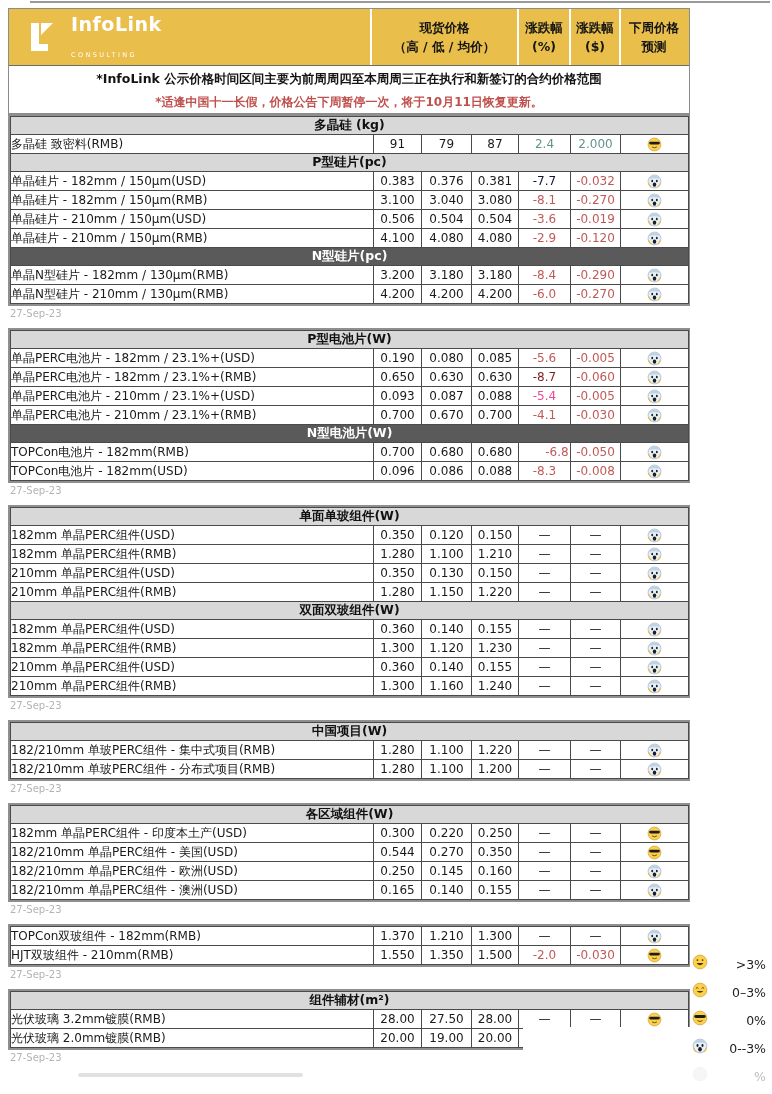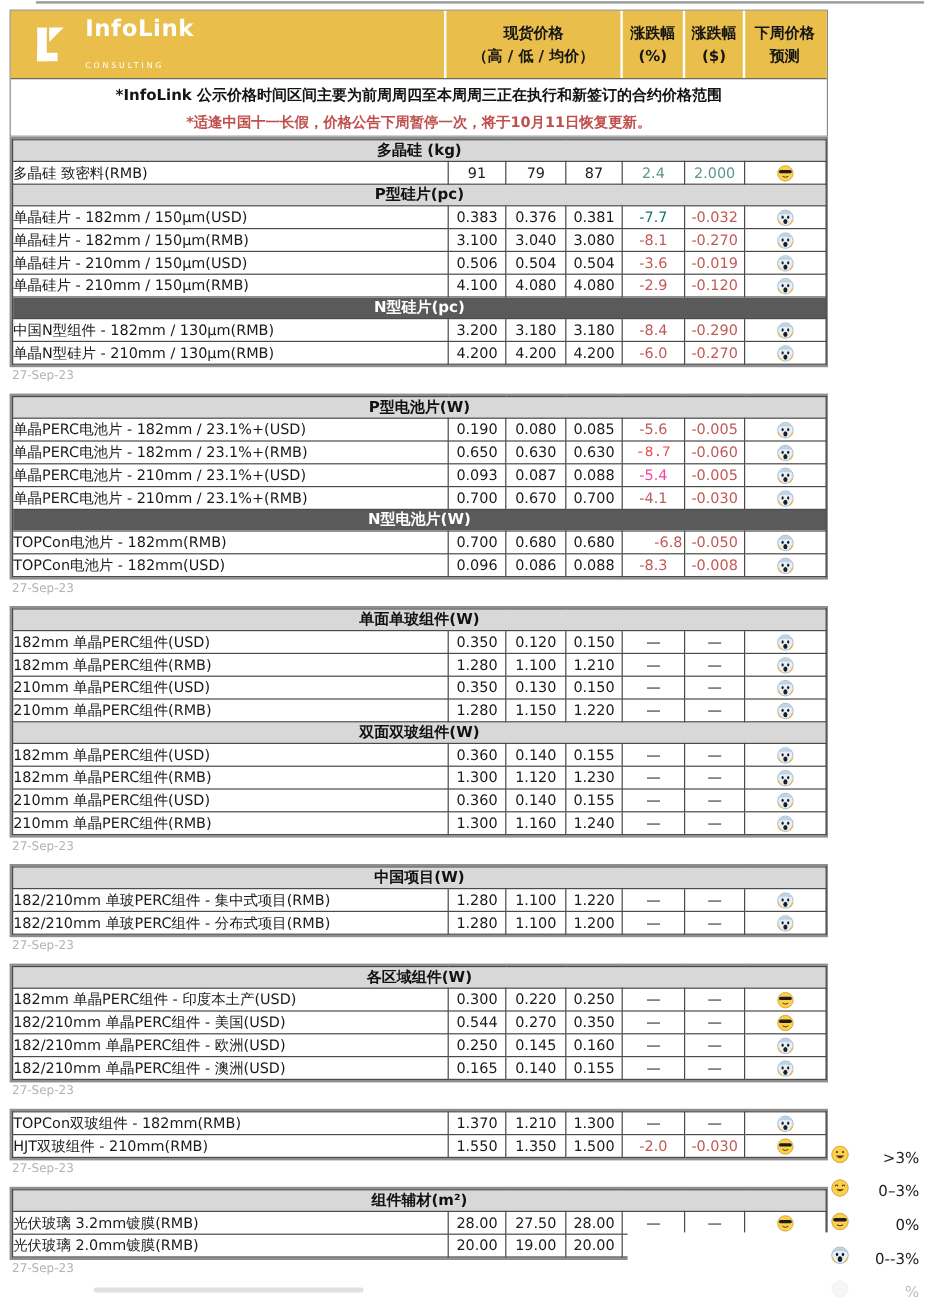--- a/index.html
+++ b/index.html
@@ -132,21 +132,21 @@
                       </svg></span></td>
                 </tr>
                 <tr class="sec sec-light">
                   <td class="sectitle" colspan="7">P型硅片(pc)</td>
                 </tr>
                 <tr class="drow">
                   <td class="name">单晶硅片 - 182mm / 150μm(USD)</td>
                   <td class="num">0.383</td>
                   <td class="num">0.376</td>
                   <td class="num">0.381</td>
-                  <td class="num" style="color: #0f766e;">-7.7</td>
+                  <td class="num" style="color: #0f172a;">-7.7</td>
                   <td class="num" style="color: rgb(192, 90, 88);">-0.032</td>
                   <td class="emoji"><span><svg width="15" height="15" viewBox="0 0 20 20">
                         <circle cx="10" cy="10" r="8.6" fill="#E9EFF5" stroke="#8FA6B8" stroke-width="0.8"></circle>
                         <path d="M2.4 6.8 A8.6 8.6 0 0 1 17.6 6.8 Q10 4.6 2.4 6.8 Z" fill="#BCD3E6"></path>
                         <ellipse cx="6.9" cy="9.3" rx="1.25" ry="1.8" fill="#17212b"></ellipse>
                         <ellipse cx="13.1" cy="9.3" rx="1.25" ry="1.8" fill="#17212b"></ellipse>
                         <ellipse cx="10" cy="14.1" rx="2.3" ry="2.9" fill="#17212b"></ellipse>
                         <path d="M2.1 12.3 Q2.7 15.8 5.5 17.2" stroke="#E8B84B" stroke-width="1.6" fill="none"></path>
                         <path d="M17.9 12.3 Q17.3 15.8 14.5 17.2" stroke="#E8B84B" stroke-width="1.6" fill="none"></path>
                       </svg></span></td>
@@ -199,21 +199,21 @@
                         <ellipse cx="13.1" cy="9.3" rx="1.25" ry="1.8" fill="#17212b"></ellipse>
                         <ellipse cx="10" cy="14.1" rx="2.3" ry="2.9" fill="#17212b"></ellipse>
                         <path d="M2.1 12.3 Q2.7 15.8 5.5 17.2" stroke="#E8B84B" stroke-width="1.6" fill="none"></path>
                         <path d="M17.9 12.3 Q17.3 15.8 14.5 17.2" stroke="#E8B84B" stroke-width="1.6" fill="none"></path>
                       </svg></span></td>
                 </tr>
                 <tr class="sec sec-dark">
                   <td class="sectitle" colspan="7">N型硅片(pc)</td>
                 </tr>
                 <tr class="drow">
-                  <td class="name">中国N型组件 - 182mm / 130μm(RMB)</td>
+                  <td class="name">单晶N型硅片 - 182mm / 130μm(RMB)</td>
                   <td class="num">3.200</td>
                   <td class="num">3.180</td>
                   <td class="num">3.180</td>
                   <td class="num" style="color: rgb(192, 90, 88);">-8.4</td>
                   <td class="num" style="color: rgb(192, 90, 88);">-0.290</td>
                   <td class="emoji"><span><svg width="15" height="15" viewBox="0 0 20 20">
                         <circle cx="10" cy="10" r="8.6" fill="#E9EFF5" stroke="#8FA6B8" stroke-width="0.8"></circle>
                         <path d="M2.4 6.8 A8.6 8.6 0 0 1 17.6 6.8 Q10 4.6 2.4 6.8 Z" fill="#BCD3E6"></path>
                         <ellipse cx="6.9" cy="9.3" rx="1.25" ry="1.8" fill="#17212b"></ellipse>
                         <ellipse cx="13.1" cy="9.3" rx="1.25" ry="1.8" fill="#17212b"></ellipse>
@@ -275,21 +275,21 @@
                         <ellipse cx="10" cy="14.1" rx="2.3" ry="2.9" fill="#17212b"></ellipse>
                         <path d="M2.1 12.3 Q2.7 15.8 5.5 17.2" stroke="#E8B84B" stroke-width="1.6" fill="none"></path>
                         <path d="M17.9 12.3 Q17.3 15.8 14.5 17.2" stroke="#E8B84B" stroke-width="1.6" fill="none"></path>
                       </svg></span></td>
                 </tr>
                 <tr class="drow">
                   <td class="name">单晶PERC电池片 - 182mm / 23.1%+(RMB)</td>
                   <td class="num">0.650</td>
                   <td class="num">0.630</td>
                   <td class="num">0.630</td>
-                  <td class="num" style="color: #ef4444; font-family: Liberation Mono, monospace;">-8.7</td>
+                  <td class="num" style="color: #7f1d1d;">-8.7</td>
                   <td class="num" style="color: rgb(192, 90, 88);">-0.060</td>
                   <td class="emoji"><span><svg width="15" height="15" viewBox="0 0 20 20">
                         <circle cx="10" cy="10" r="8.6" fill="#E9EFF5" stroke="#8FA6B8" stroke-width="0.8"></circle>
                         <path d="M2.4 6.8 A8.6 8.6 0 0 1 17.6 6.8 Q10 4.6 2.4 6.8 Z" fill="#BCD3E6"></path>
                         <ellipse cx="6.9" cy="9.3" rx="1.25" ry="1.8" fill="#17212b"></ellipse>
                         <ellipse cx="13.1" cy="9.3" rx="1.25" ry="1.8" fill="#17212b"></ellipse>
                         <ellipse cx="10" cy="14.1" rx="2.3" ry="2.9" fill="#17212b"></ellipse>
                         <path d="M2.1 12.3 Q2.7 15.8 5.5 17.2" stroke="#E8B84B" stroke-width="1.6" fill="none"></path>
                         <path d="M17.9 12.3 Q17.3 15.8 14.5 17.2" stroke="#E8B84B" stroke-width="1.6" fill="none"></path>
                       </svg></span></td>

